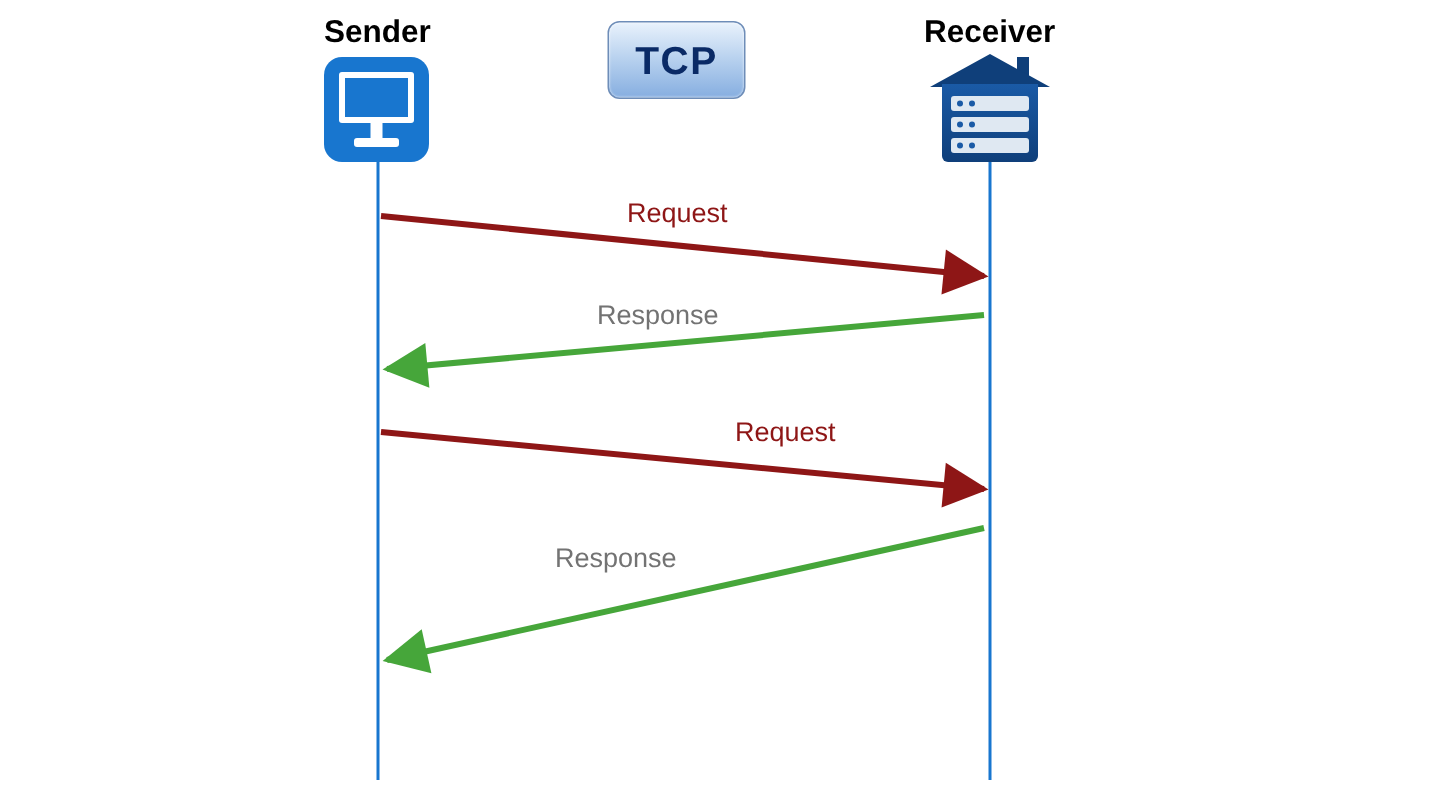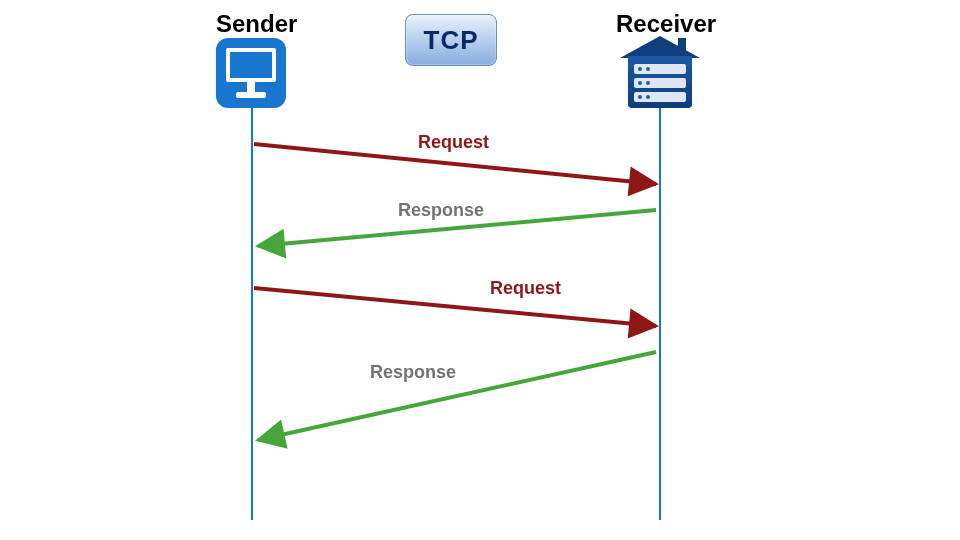--- a/index.html
+++ b/index.html
@@ -1,23 +1,23 @@
 <!DOCTYPE html>
 <html><head>
 <meta charset="utf-8">
 <style>
   html,body{margin:0;padding:0;width:960px;height:540px;background:#fff;font-family:Arial,Helvetica,sans-serif;overflow:hidden}
   .stage{position:relative;width:960px;height:540px}
-  .hdr{position:absolute;font-weight:700;font-size:24px;color:#000}
+  .hdr{position:absolute;font-weight:700;font-size:21px;color:#000}
   .tcp-badge{position:absolute;left:405px;top:14px;width:90px;height:50px;border-radius:8px;
     background:linear-gradient(180deg,#e9f2fc 0%,#b6d0ee 50%,#86aee0 100%);
     border:1px solid #6e8db8;box-shadow:inset 0 0 2px rgba(255,255,255,.8);
     display:flex;align-items:center;justify-content:center;color:#0a2a66;font-weight:800;font-size:26px;letter-spacing:1px}
   .tl{position:absolute;width:2px;background:#1876cf}
-  .lbl{position:absolute;font-weight:700;font-size:18px}
+  .lbl{position:absolute;font-weight:400;font-size:18px}
   .lbl.req{color:#8e1616}
   .lbl.res{color:#737373}
   
   .sender-ic{position:absolute;left:216px;top:38px;width:70px;height:70px;background:#1876cf;border-radius:12px}
   .sender-ic .scr{position:absolute;left:10px;top:10px;width:50px;height:34px;background:#fff;border-radius:2px}
   .sender-ic .scr::after{content:"";position:absolute;left:4px;top:4px;width:42px;height:26px;background:#1876cf}
   .sender-ic .stem{position:absolute;left:31px;top:44px;width:8px;height:12px;background:#fff}
   .sender-ic .base{position:absolute;left:20px;top:54px;width:30px;height:6px;background:#fff;border-radius:2px}
   
   .recv-ic{position:absolute;left:620px;top:36px;width:80px;height:72px}

